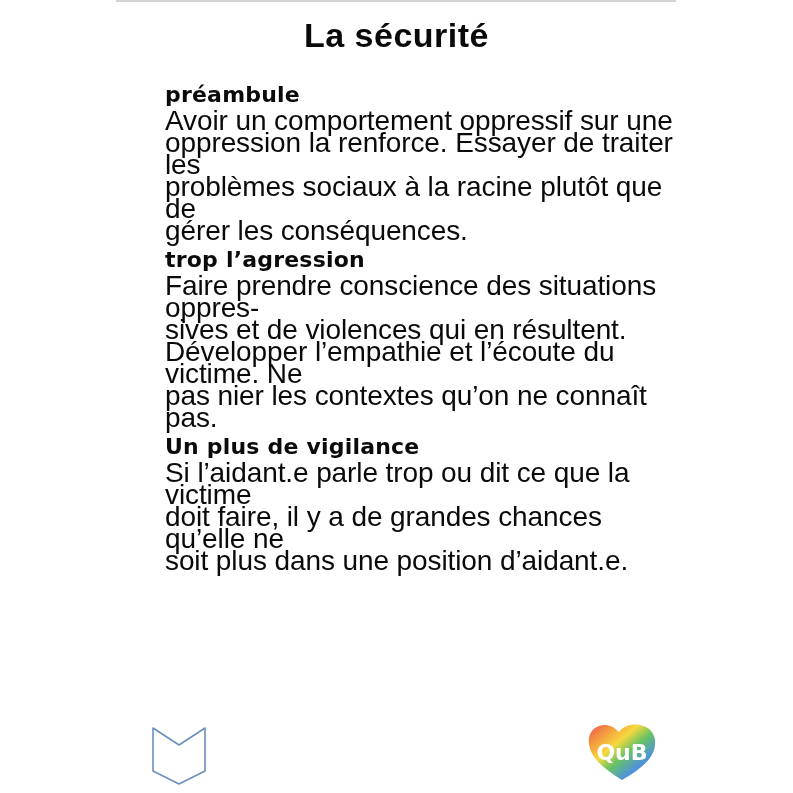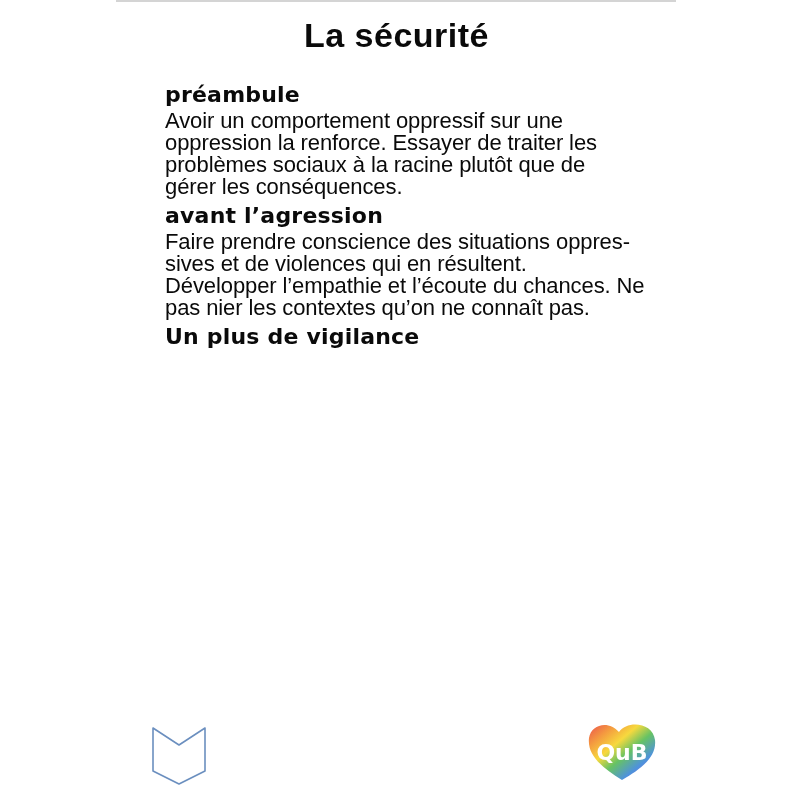--- a/index.html
+++ b/index.html
@@ -9,21 +9,21 @@
       position: absolute; left: 0; top: 16px; width: 793px; text-align: center;
       font-family: Liberation Sans, sans-serif; font-weight: bold; font-size: 34px;
       color: #0a0a0a; letter-spacing: 0.5px; margin: 0;
     }
     .content { position: absolute; left: 145px; top: 80px; width: 510px; margin-left: 20px; }
     .section-heading {
       font-family: "DejaVu Sans", sans-serif; font-weight: bold; font-size: 22px;
       color: #0a0a0a; margin: 0; line-height: 30px; height: 30px; letter-spacing: 0.2px;
     }
     .section-body {
-      font-family: "Liberation Sans", sans-serif; font-size: 22px; color: #0a0a0a;
+      font-family: "Liberation Sans", sans-serif; font-size: 28px; color: #0a0a0a;
       line-height: 22px; margin: 0 0 3px 0; white-space: pre-line; letter-spacing: -0.1px;
     }
     .bookmark { position: absolute; left: 152px; top: 727px; width: 54px; height: 58px; }
     .logo { position: absolute; left: 583px; top: 718px; width: 78px; height: 66px; }
   </style>
 </head>
 <body>
 
 <div class="topline"></div>
 
@@ -31,28 +31,31 @@
 
 <div class="content">
   <div>
     <h2 class="section-heading">préambule</h2>
     <p class="section-body">Avoir un comportement oppressif sur une
 oppression la renforce. Essayer de traiter les
 problèmes sociaux à la racine plutôt que de
 gérer les conséquences.</p>
   </div>
   <div>
-    <h2 class="section-heading">avant l’agression</h2>
+    <h2 class="section-heading">trop l’agression</h2>
     <p class="section-body">Faire prendre conscience des situations oppres-
 sives et de violences qui en résultent.
-Développer l’empathie et l’écoute du chances. Ne
+Développer l’empathie et l’écoute du victime. Ne
 pas nier les contextes qu’on ne connaît pas.</p>
   </div>
   <div>
     <h2 class="section-heading">Un plus de vigilance</h2>
+    <p class="section-body">Si l’aidant.e parle trop ou dit ce que la victime
+doit faire, il y a de grandes chances qu’elle ne
+soit plus dans une position d’aidant.e.</p>
   </div>
 </div>
 
 <svg class="bookmark" viewBox="0 0 54 58">
   <polygon points="1,1 27,18 53,1 53,44 27,57 1,44" fill="none" stroke="#6b8fbf" stroke-width="1.6" stroke-linejoin="round"></polygon>
 </svg>
 
 <svg class="logo" viewBox="0 0 78 66">
   <defs>
     <linearGradient id="rainbow" x1="0" y1="0" x2="1" y2="1">

